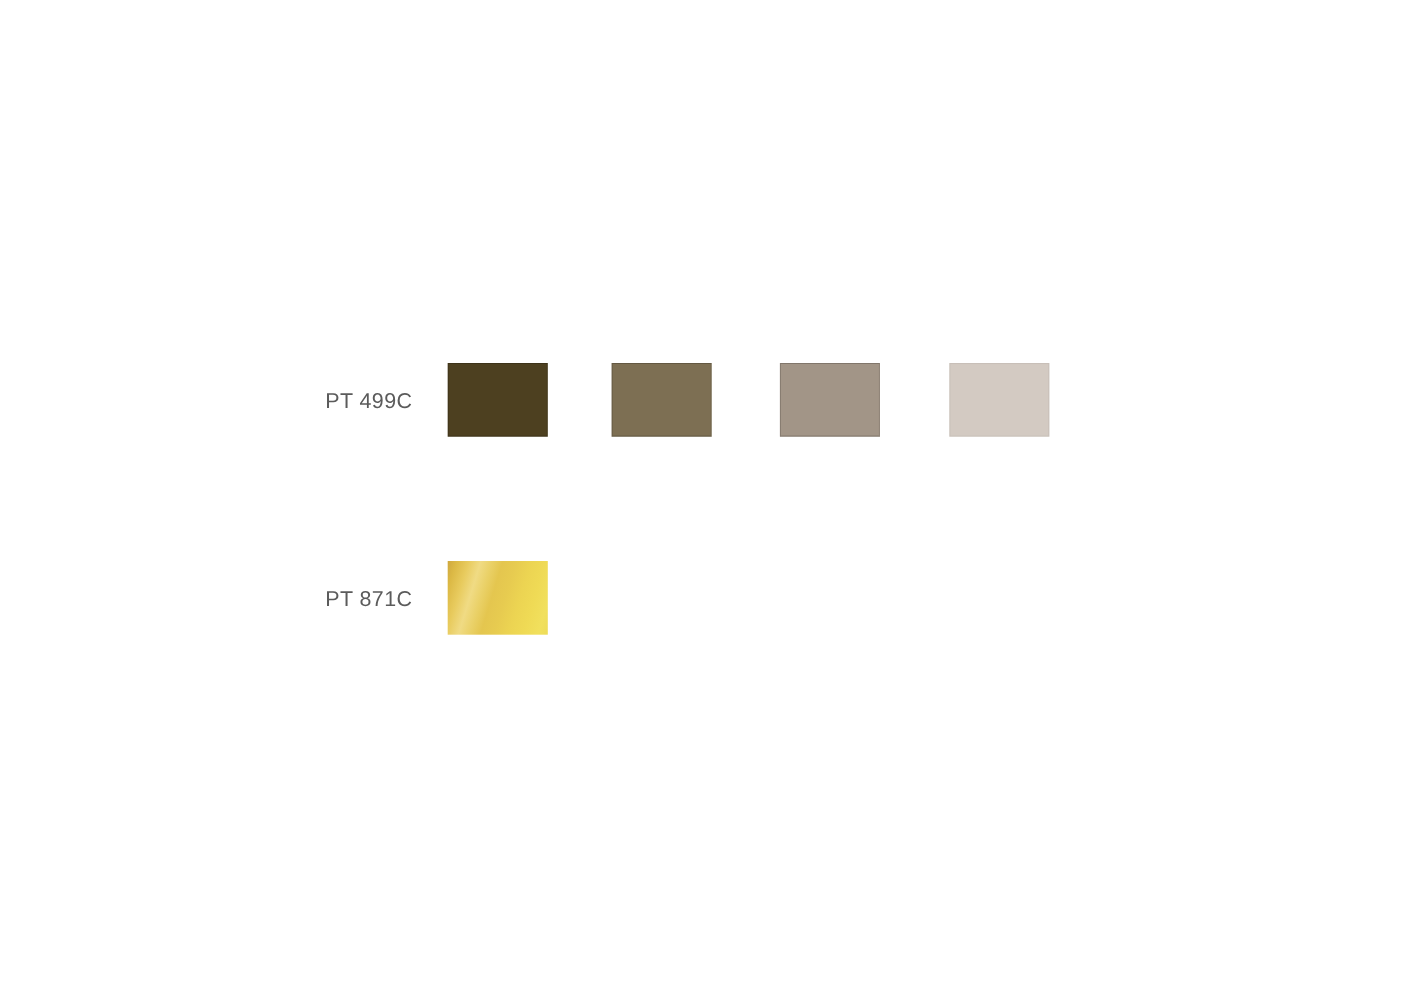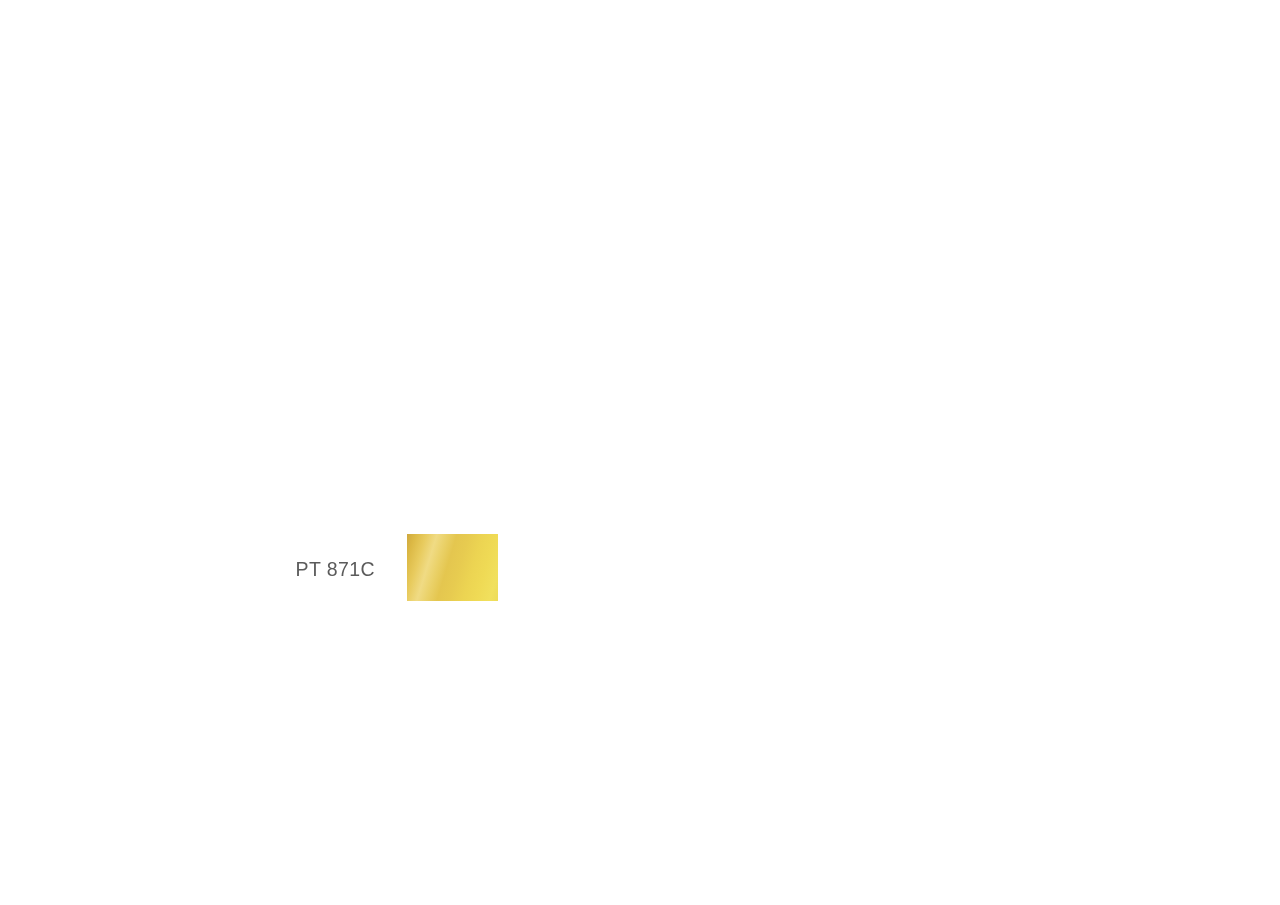--- a/index.html
+++ b/index.html
@@ -64,23 +64,30 @@
 
   .swatch.edge-none {
     border: 0;
   }
 </style>
 </head>
 <body>
 
 <div id="palette-canvas">
 
+  <div class="swatch-row" style="top:330px;">
+    <div class="row-label">PT 499C</div>
+    <div class="swatch edge-dark" style="left:407px; background:#4d4020;"></div>
+    <div class="swatch edge-dark" style="left:556px; background:#7d6f53;"></div>
+    <div class="swatch edge-dark" style="left:709px; background:#a29587;"></div>
+    <div class="swatch edge-soft" style="left:863px; background:#d3cac2;"></div>
+  </div>
 
 
-  <div class="swatch-row" style="top:534px;">
+  <div class="swatch-row" style="top:510px;">
     <div class="row-label">PT 871C</div>
     <div class="swatch edge-none" style="left:407px;
                 background:
                   linear-gradient(107deg,
                     #cfa83f 0%,
                     #dcb945 7%,
                     #e8cb5e 17%,
                     #f0db84 27%,
                     #ead168 36%,
                     #e4c64f 45%,

